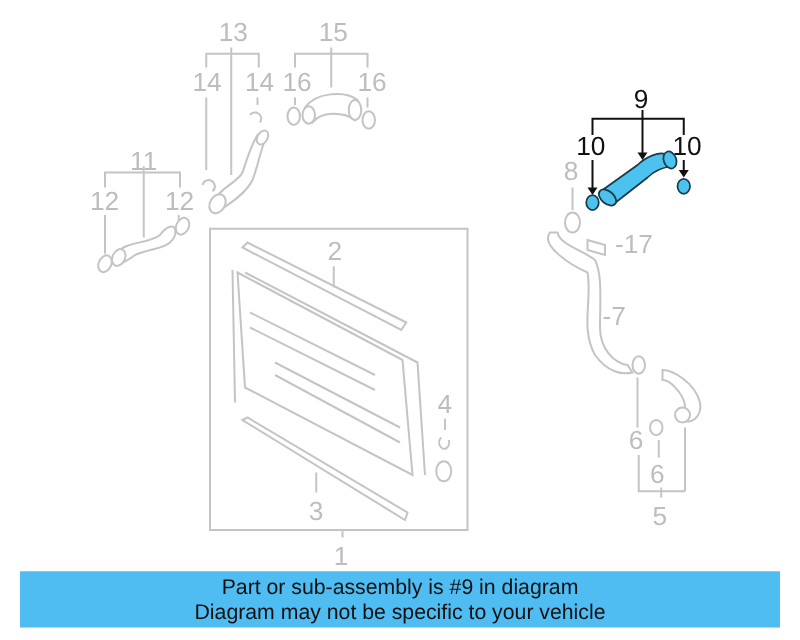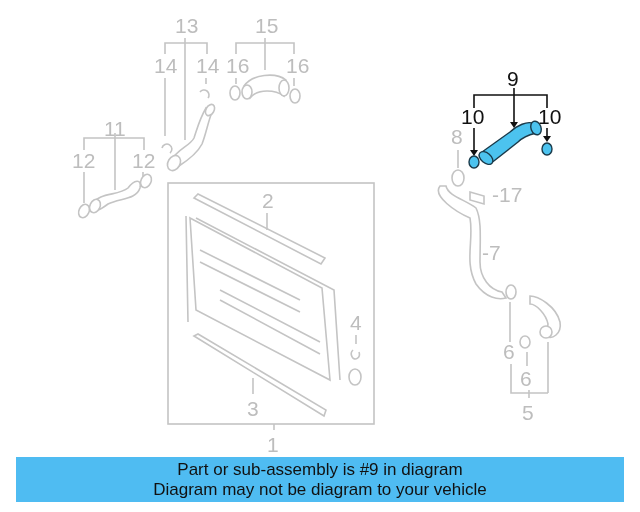--- a/index.html
+++ b/index.html
@@ -118,14 +118,14 @@
     <path class="b" d="M482,152 L510,132 C516,126 528,120 534,124 L540,132 C534,134 526,134 518,142 L490,164 Z"></path>
     <ellipse class="b" cx="486" cy="158" rx="5" ry="8" transform="rotate(-50 486 158)"></ellipse>
     <ellipse class="b" cx="536" cy="128" rx="5" ry="7" transform="rotate(-20 536 128)"></ellipse>
     <ellipse class="b" cx="474" cy="162" rx="5" ry="6"></ellipse>
     <ellipse class="b" cx="547" cy="149" rx="5" ry="6"></ellipse>
   </g>
 </svg>
 
 <div id="banner">
   <div>Part or sub-assembly is #9 in diagram</div>
-  <div>Diagram may not be diagram to your vehicle</div>
+  <div>Diagram may not be specific to your vehicle</div>
 </div>
 
 </body></html>

